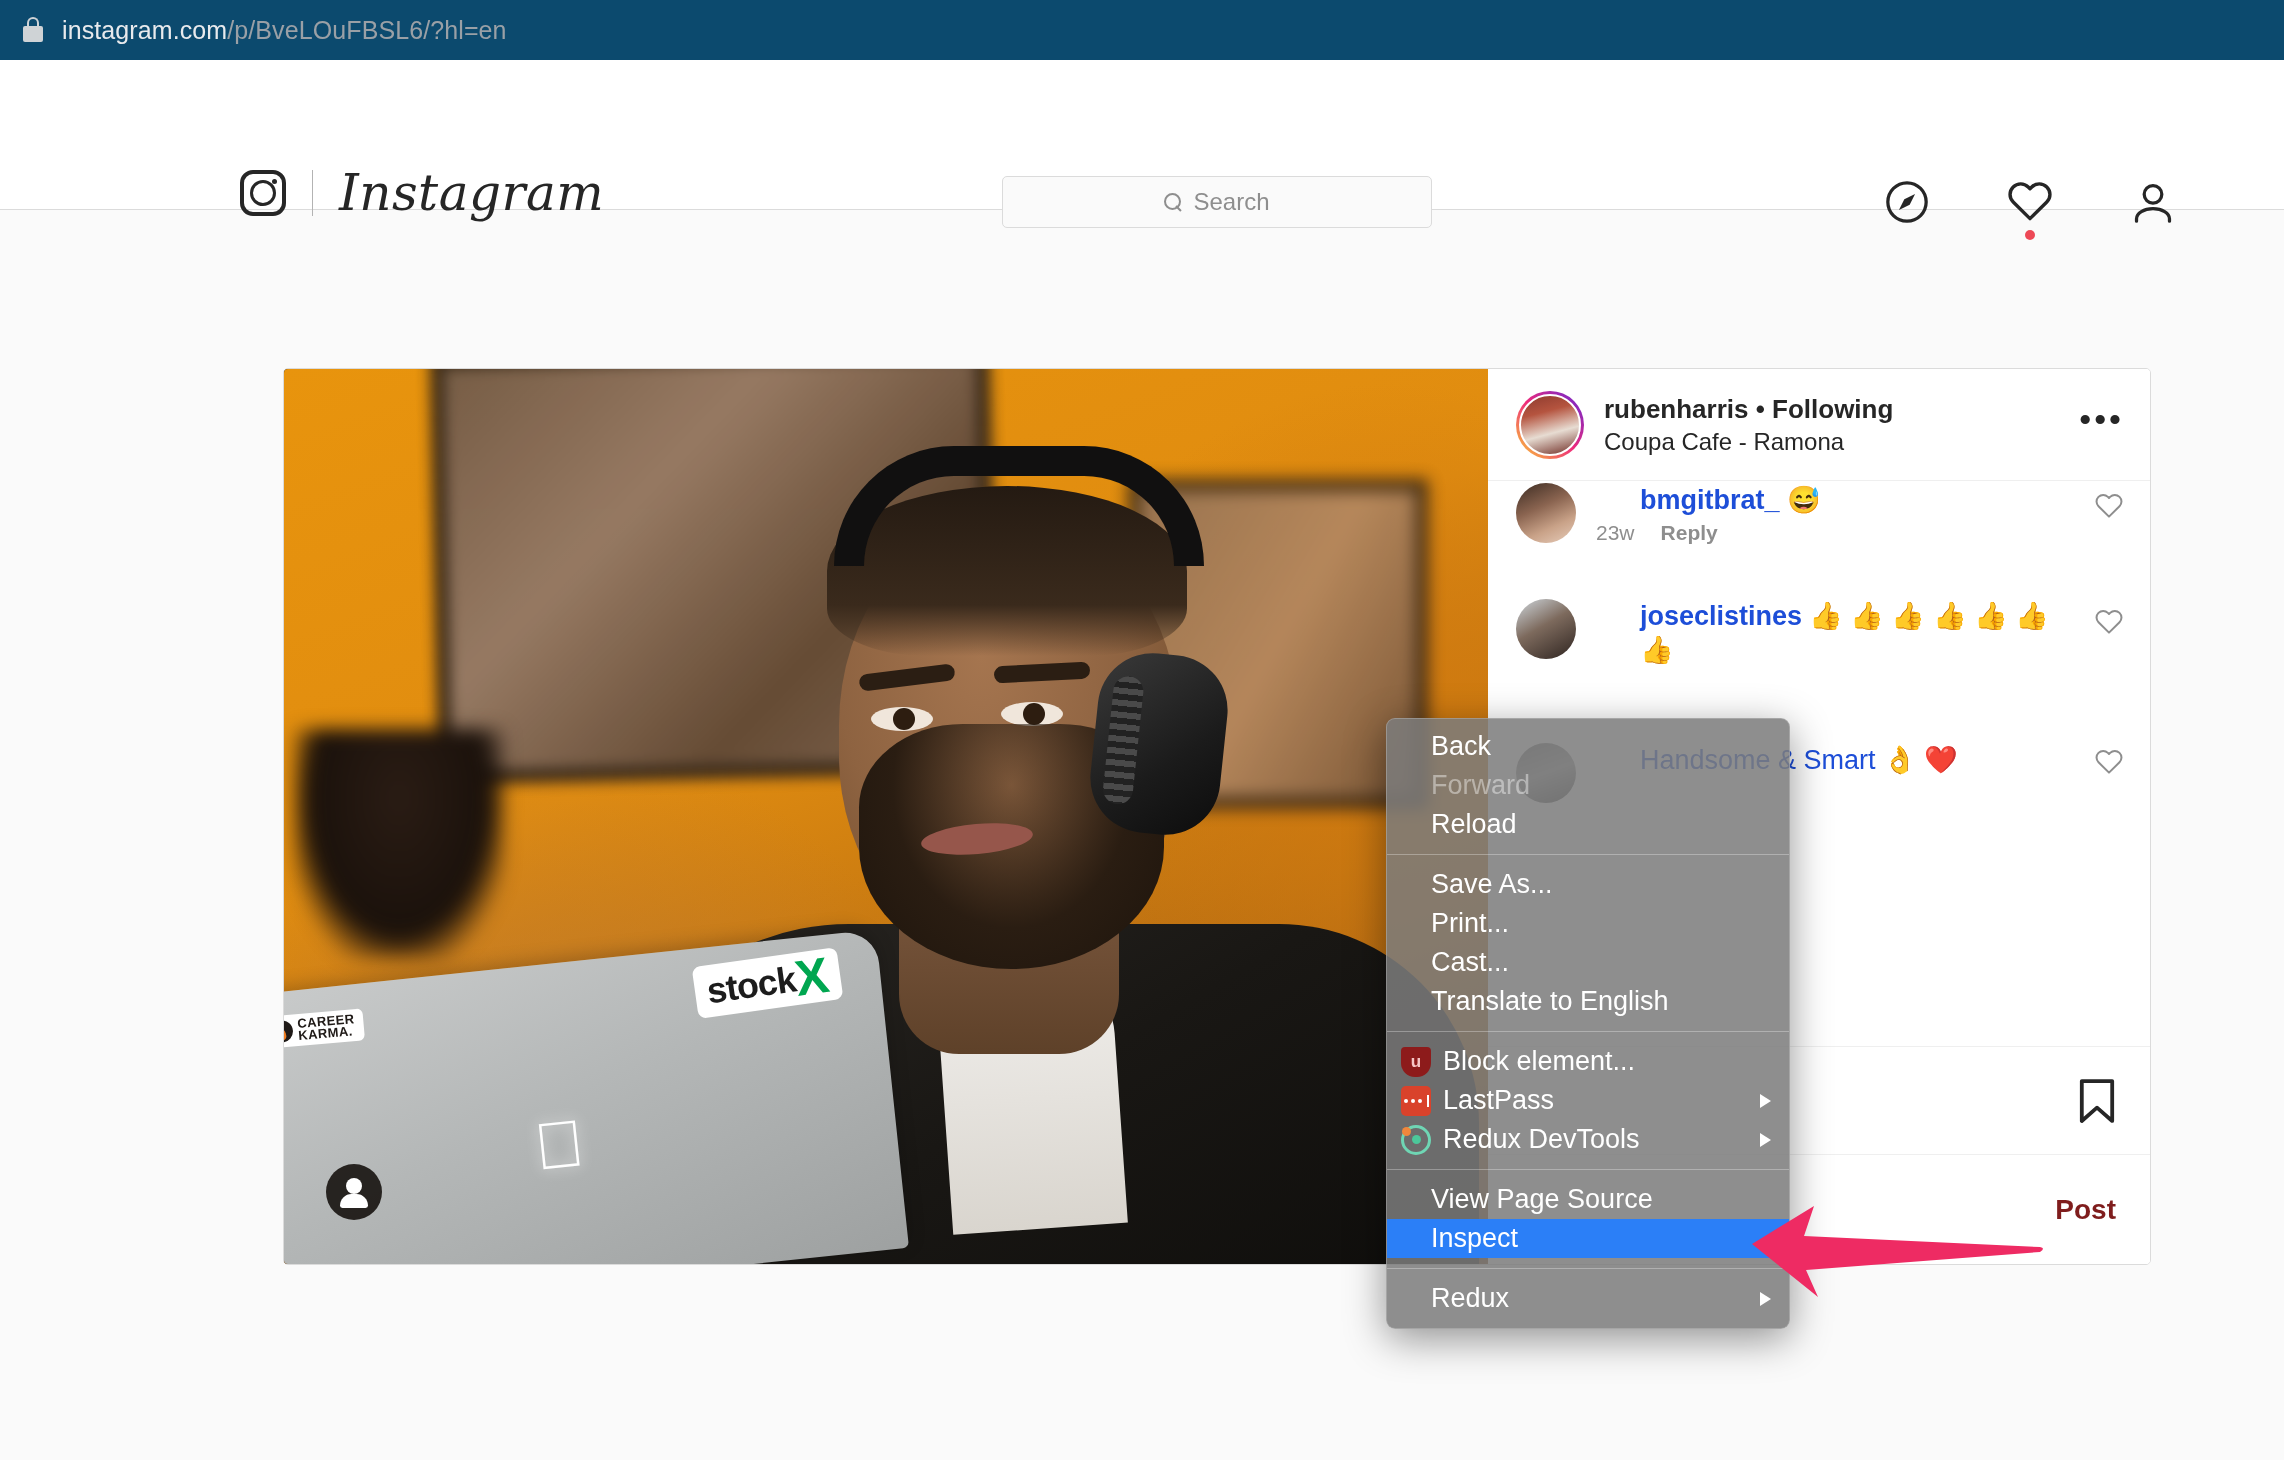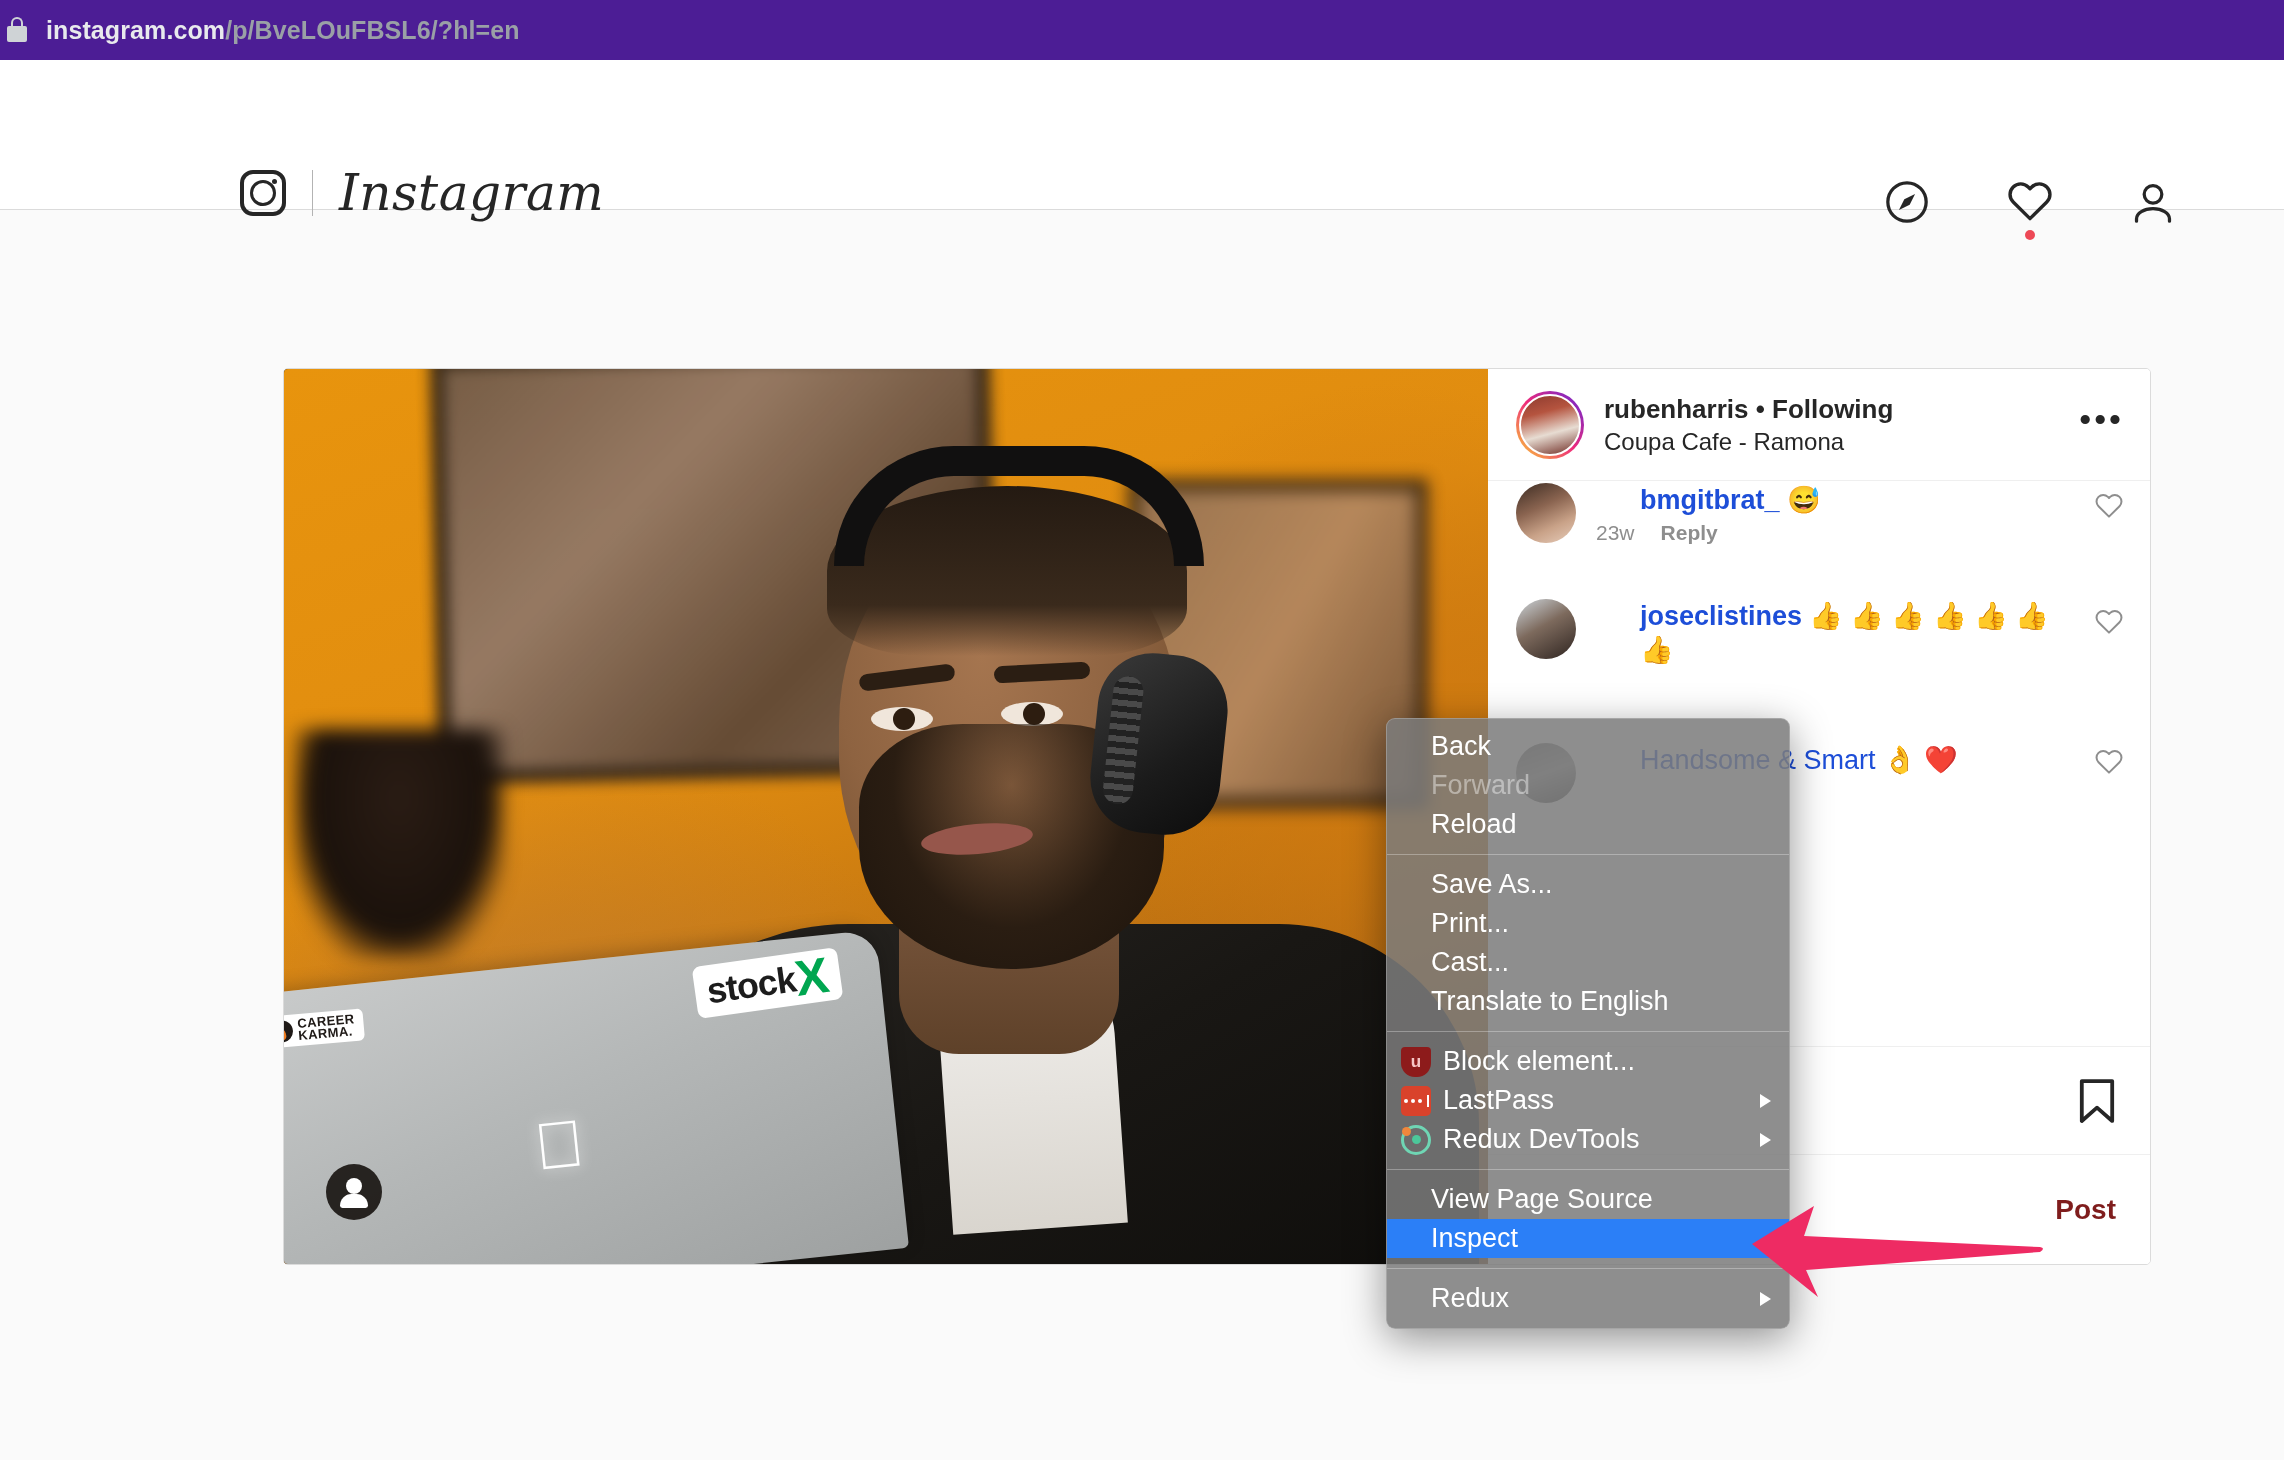--- a/index.html
+++ b/index.html
@@ -7,24 +7,23 @@
     width: 2284px; height: 1460px;
     background: #fafafa;
     font-family: "Liberation Sans", sans-serif;
     overflow: hidden;
   }
 
   
   .urlbar {
     position: absolute; top: 0; left: 0;
     width: 2284px; height: 60px;
-    background: #4c1d95;
+    background: #0c4a6e;
     display: flex; align-items: center;
-    padding-left: 6px;
-    font-weight: bold;
+    padding-left: 22px;
   }
   .lock-icon { width: 22px; height: 26px; position: relative; margin-right: 18px; flex: none; }
   .lock-icon .shackle {
     position: absolute; left: 5px; top: 0;
     width: 12px; height: 12px;
     border: 2.5px solid #cfd3d6;
     border-bottom: none;
     border-radius: 7px 7px 0 0;
   }
   .lock-icon .body {
@@ -425,20 +424,24 @@
 
 <div class="ig-nav">
   <div class="nav-inner">
 
     <div class="logo-group">
       <span class="cam-icon"></span>
       <span class="logo-sep"></span>
       <span class="wordmark">Instagram</span>
     </div>
 
+    <div class="searchbox">
+      <span class="mag-icon"></span>
+      <span class="search-ph">Search</span>
+    </div>
 
     <div class="nav-actions">
       <span class="compass-icon">
         <svg width="46" height="46" viewBox="0 0 24 24" fill="none" stroke="#262626" stroke-width="1.7">
           <circle cx="12" cy="12" r="10"></circle>
           <polygon points="16.2,7.8 13.4,13.4 7.8,16.2 10.6,10.6" fill="#262626" stroke="none"></polygon>
         </svg>
       </span>
       <span class="heart-wrap">
         <svg width="48" height="44" viewBox="0 0 24 22" fill="none" stroke="#262626" stroke-width="1.7" stroke-linejoin="round">

